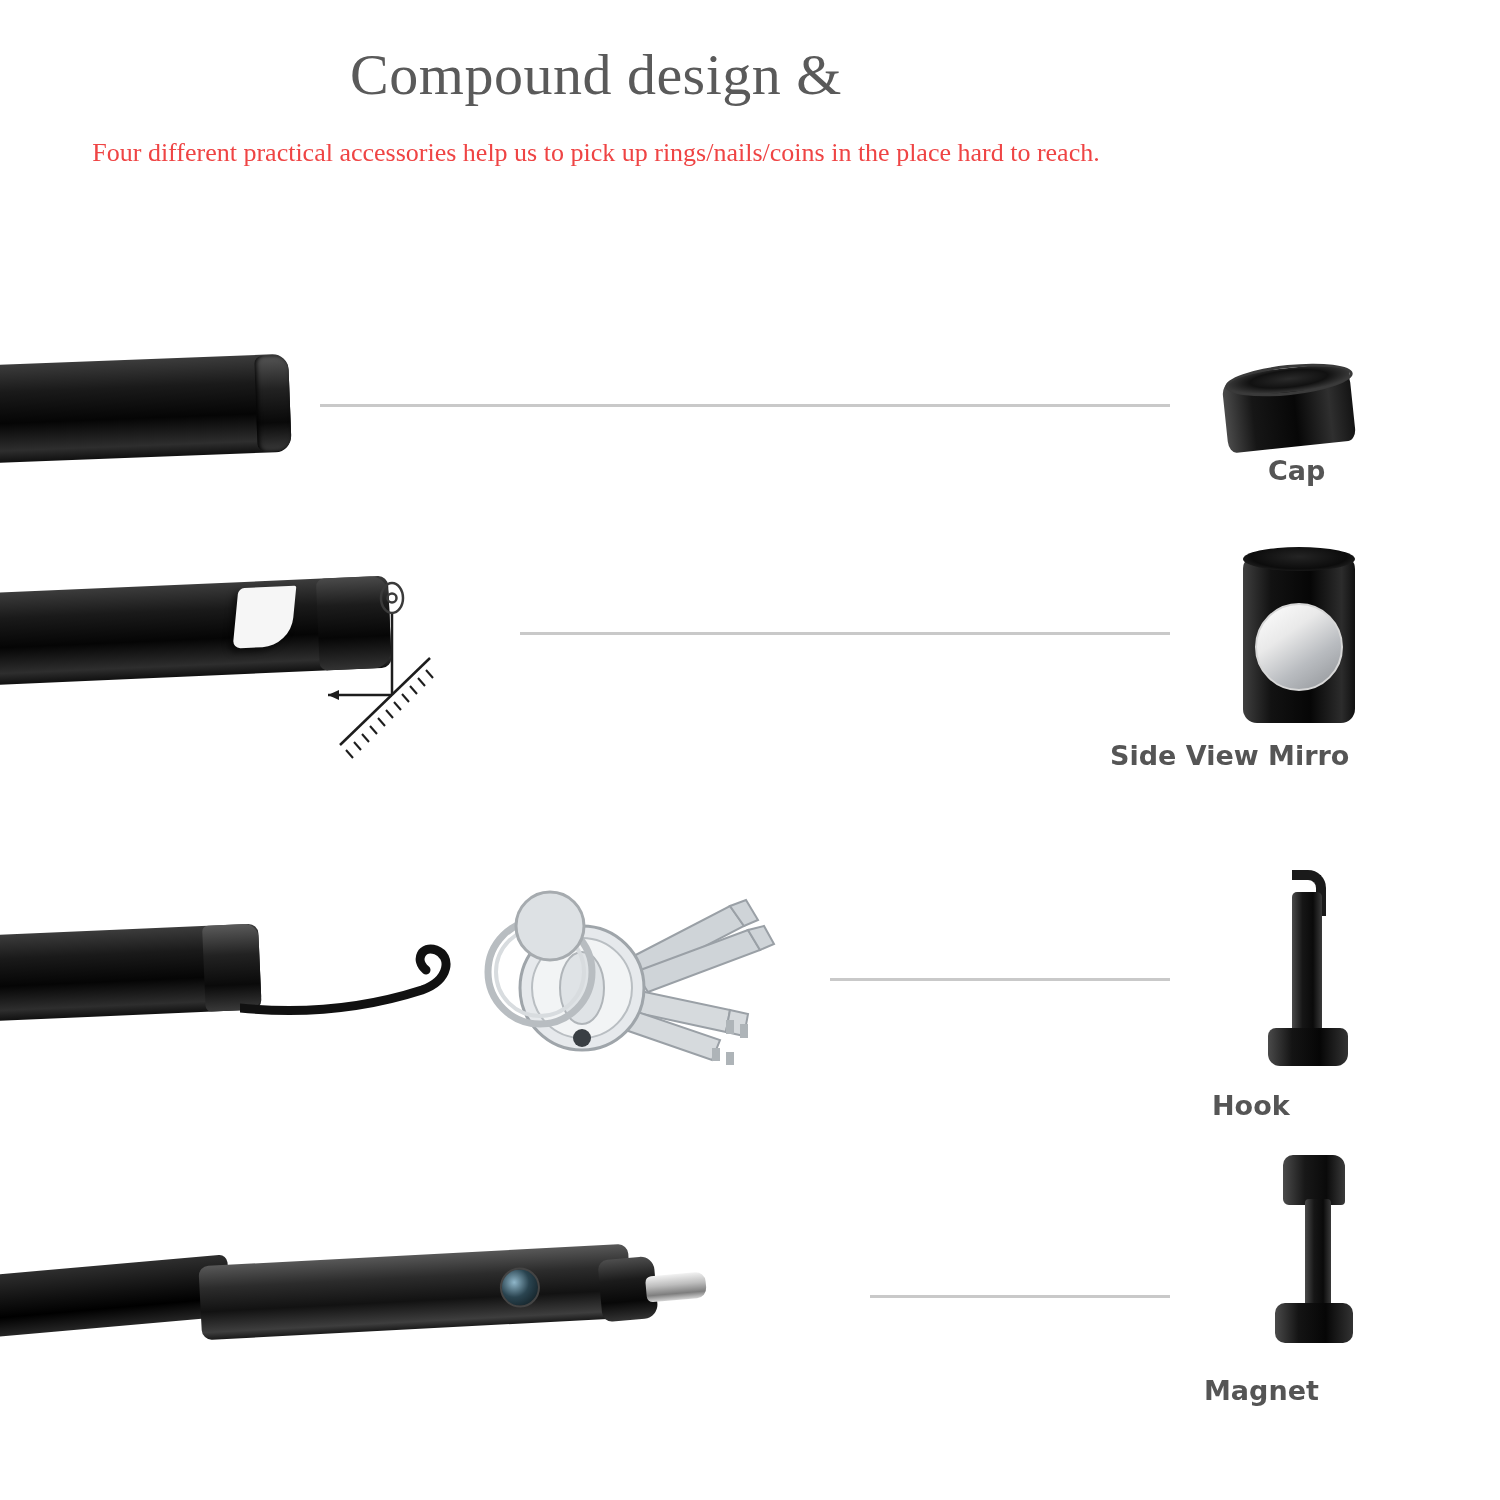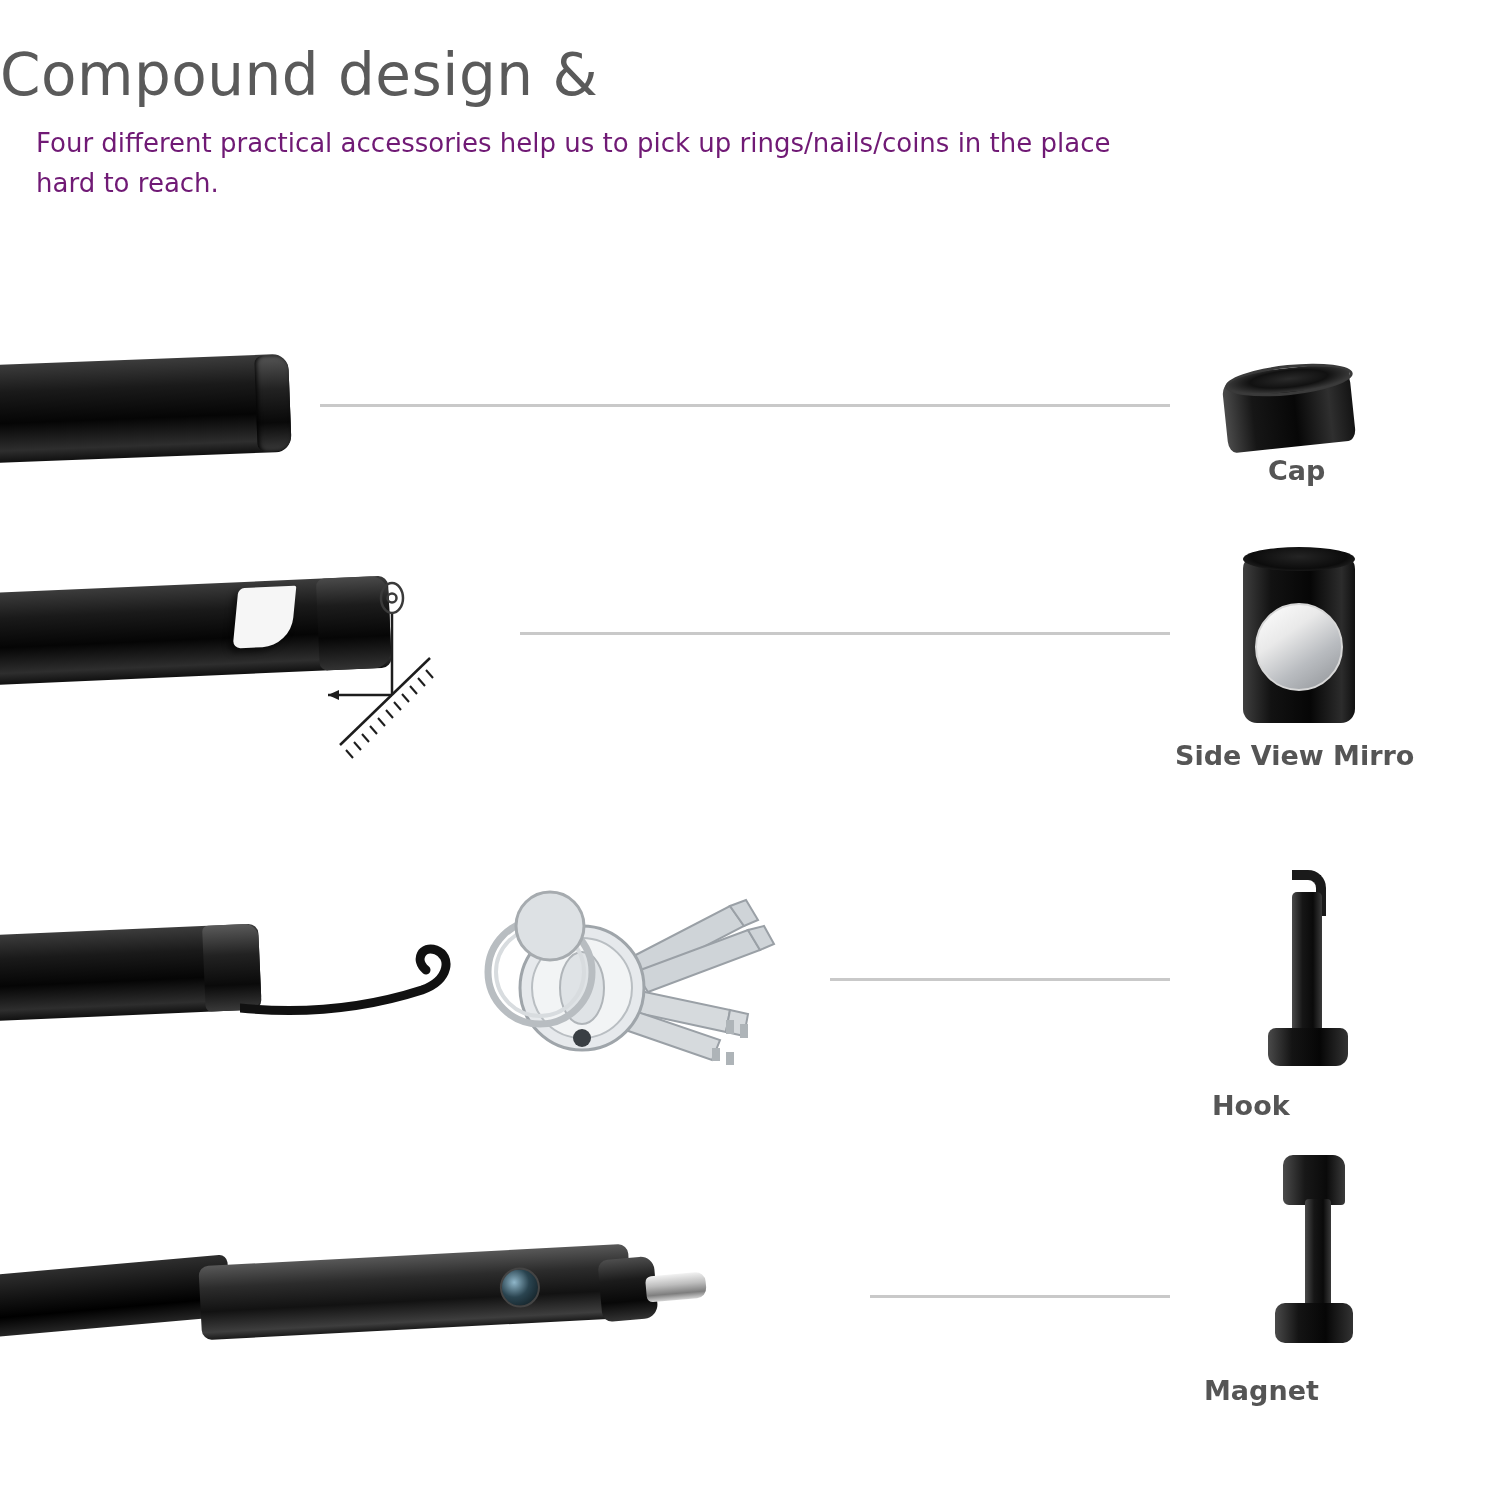--- a/index.html
+++ b/index.html
@@ -15,35 +15,37 @@
     font-family: "DejaVu Sans", sans-serif;
     color: #4a4a4a;
   }
 
   
   .header {
     position: absolute;
     top: 0;
     left: 0;
     width: 1192px;
+    text-align: center;
+    font-family: Liberation Serif, serif;
   }
   .title {
     margin-top: 42px;
     font-size: 58px;
     line-height: 1.15;
     font-weight: 400;
     color: #5a5a5a;
     letter-spacing: 0.5px;
   }
   .title .line2 { display: block; }
   .subtitle {
-    margin-top: 14px;
+    margin-top: 24px;
     font-size: 26px;
     line-height: 1.55;
-    color: #701a75;
+    color: #ef4444;
     width: 1120px;
     margin-left: auto;
     margin-right: auto;
     font-weight: 400;
   }
   .lead-line {
     position: absolute;
     height: 3px;
     background: #c9c9c9;
   }
@@ -362,21 +364,21 @@
     <line x1="106" y1="100" x2="113" y2="108"></line>
   </g>
 </svg>
 
 <div class="lead-line" style="left:520px; top:632px; width:650px;"></div>
 
 <div class="mirror">
   <div class="top-rim"></div>
   <div class="glass"></div>
 </div>
-<div class="acc-label" style="left:1175px; top:740px;">Side View Mirro</div>
+<div class="acc-label" style="left:1110px; top:740px;">Side View Mirro</div>
 
 <div class="probe3">
   <div class="cuff"></div>
 </div>
 
 <svg class="hookwire" viewBox="0 0 260 140">
   <path d="M0 78 C 60 84, 120 80, 182 60 C 210 50, 212 26, 196 20 C 182 15, 174 30, 186 40" fill="none" stroke="#111" stroke-width="9" stroke-linecap="round"></path>
 </svg>
 
 <svg class="keys" viewBox="0 0 370 230">

